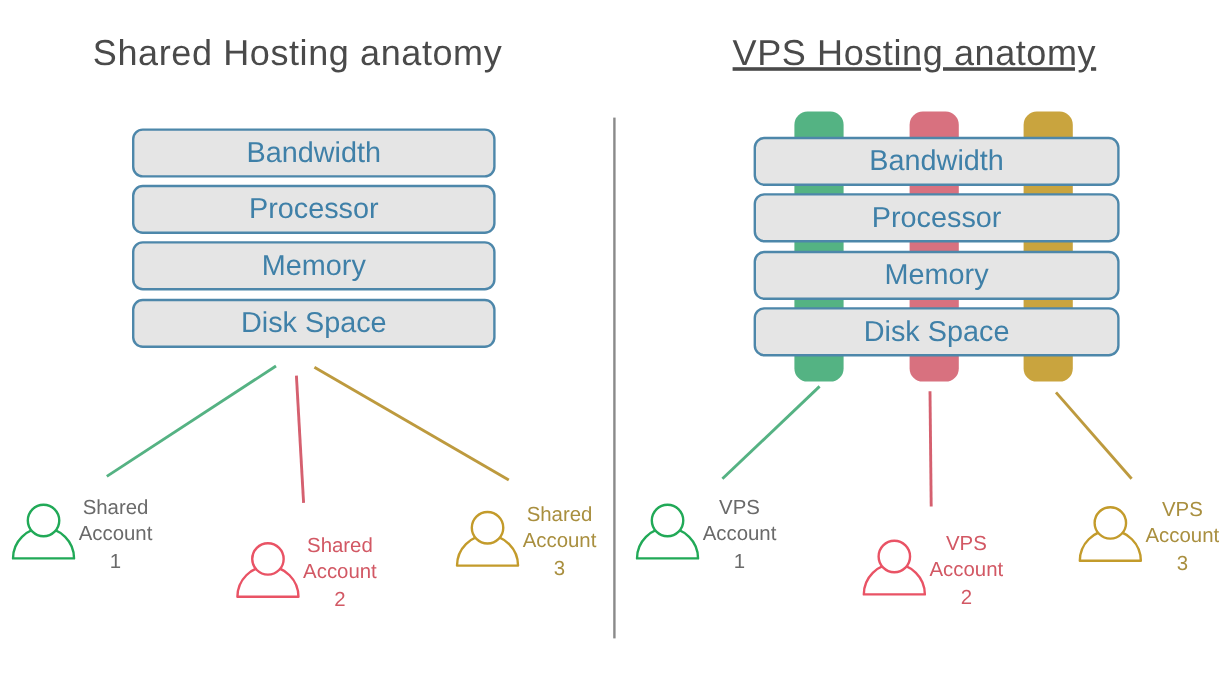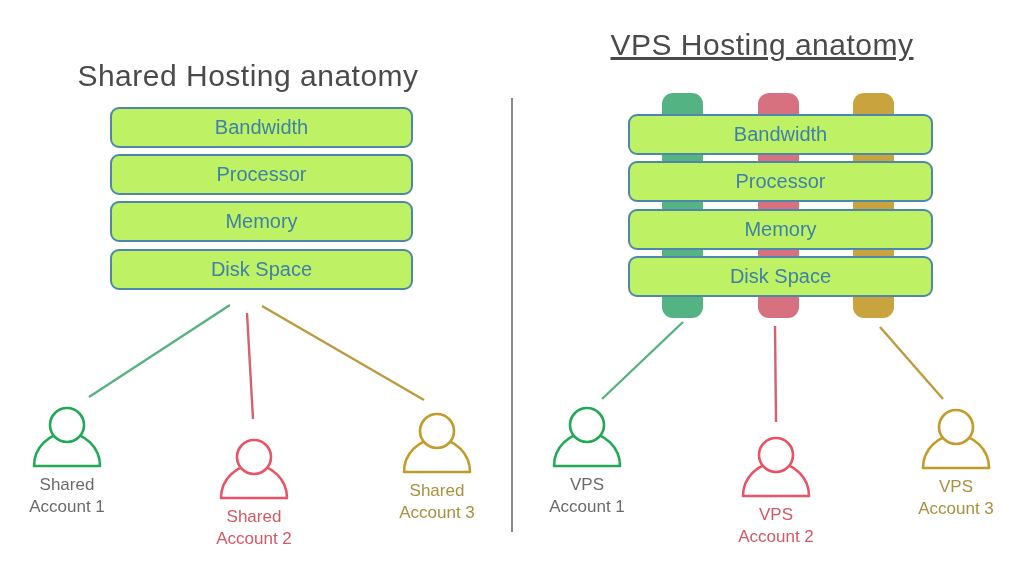--- a/index.html
+++ b/index.html
@@ -18,43 +18,43 @@
   .panel-title {
     position: absolute;
     top: 28px;
     width: 420px;
     text-align: center;
     font-size: 30px;
     font-weight: 400;
     color: var(--title_text);
     letter-spacing: 0.5px;
   }
-  .title-left  { left: 38px; margin-top: 31px; }
+  .title-left  { left: 38px; }
   .title-right { left: 552px; text-decoration: underline; }
 
   .divider {
     position: absolute;
     left: 511px;
     top: 98px;
     width: 2px;
     height: 434px;
     background: var(--divider);
   }
 
   .resource-box {
     position: absolute;
     height: 41px;
-    background: #bef264;
+    background: #e5e5e5;
     border: 2px solid var(--box_border);
     border-radius: 9px;
     box-sizing: border-box;
     display: flex;
     align-items: center;
     justify-content: center;
-    font-size: 20px;
+    font-size: 24px;
     color: var(--box_text);
     z-index: 2;
   }
   .box-left  { left: 110px; width: 303px; }
   .box-right { left: 628px; width: 305px; }
 
   .vps-bar {
     position: absolute;
     top: 93px;
     width: 41px;
@@ -73,21 +73,21 @@
     z-index: 0;
   }
   .line-green { stroke: var(--green_line); stroke-width: 2.4; }
   .line-red   { stroke: var(--red_line);   stroke-width: 2.4; }
   .line-gold  { stroke: var(--gold_line);  stroke-width: 2.4; }
 
   .person {
     position: absolute;
     width: 120px;
     display: flex;
-    flex-direction: column;
+    flex-direction: row;
     align-items: center;
     z-index: 3;
   }
   .person svg { display: block; }
   .person-green { color: var(--green_person); }
   .person-red   { color: var(--red_person); }
   .person-gold  { color: var(--gold_person); }
 
   .person-label {
     margin-top: 6px;

